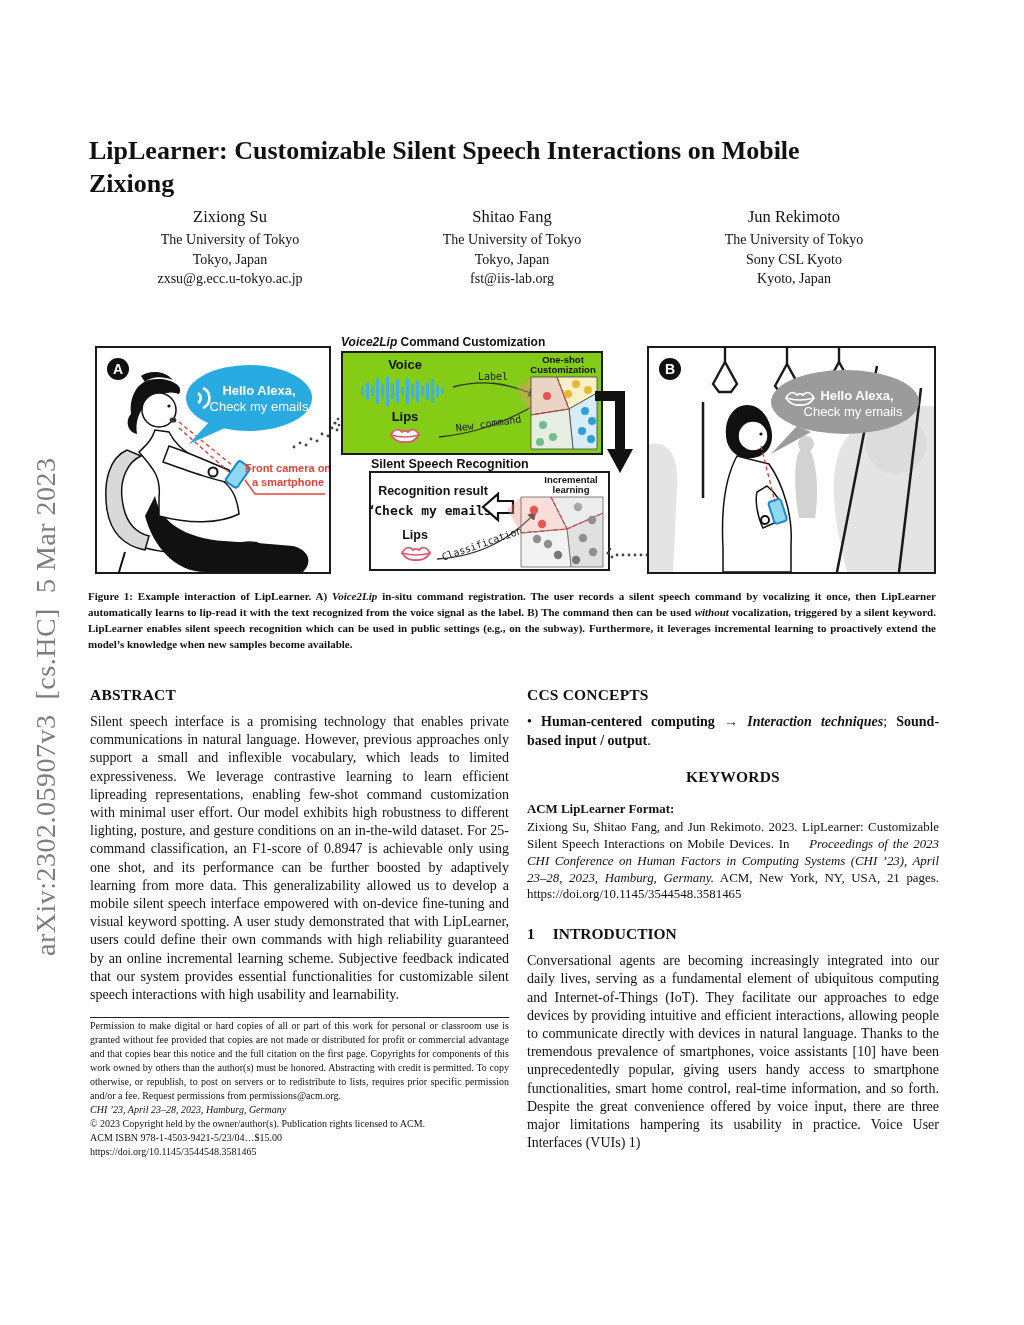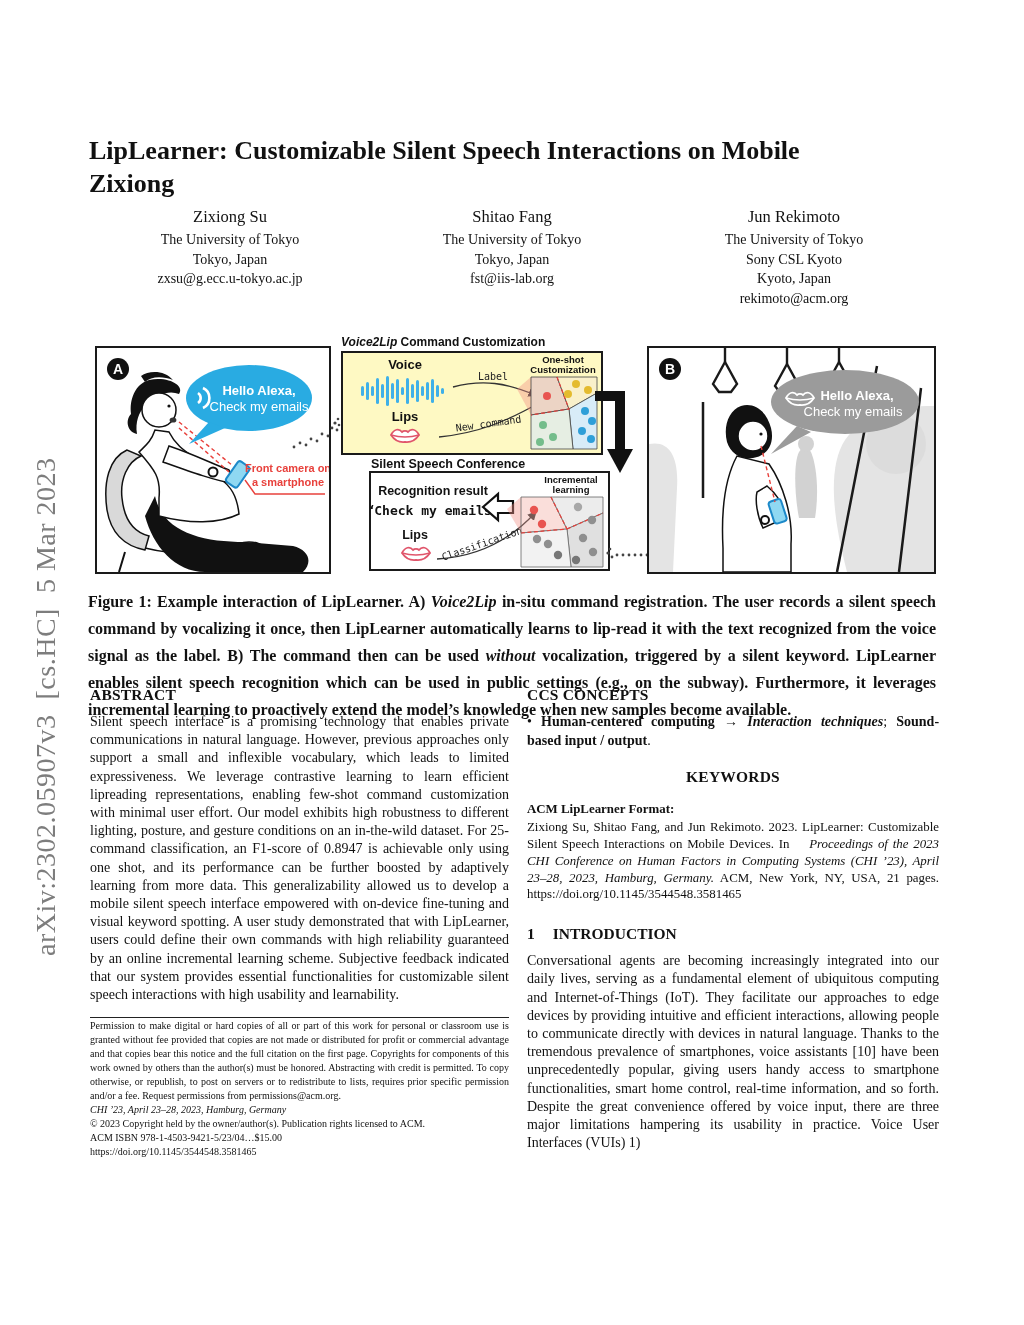--- a/index.html
+++ b/index.html
@@ -18,41 +18,41 @@
   .author .name{font-size:16.5px;margin-bottom:3px;}
   .author .aline{font-size:14px;line-height:19.5px;}
 
   
   .figure{position:absolute;left:95px;top:335px;width:841px;height:243px;}
   .fpanel{position:absolute;border:2px solid #1a1a1a;box-sizing:border-box;background:#fff;}
   .panel-a{left:0;top:11px;width:236px;height:228px;}
   .panel-b{left:552px;top:11px;width:289px;height:228px;}
   .v2l-title{position:absolute;left:246px;top:0;font:700 12px "Liberation Sans",sans-serif;}
   .v2l-title i{font-style:italic;}
-  .box1{position:absolute;left:246px;top:16px;width:262px;height:104px;border:2px solid #1a1a1a;box-sizing:border-box;background:#fef9c3;}
+  .box1{position:absolute;left:246px;top:16px;width:262px;height:104px;border:2px solid #1a1a1a;box-sizing:border-box;background:#84cc16;}
   .ssr-title{position:absolute;left:276px;top:122px;font:700 12.5px "Liberation Sans",sans-serif;}
   .box2{position:absolute;left:274px;top:136px;width:241px;height:100px;border:2px solid #1a1a1a;box-sizing:border-box;background:#fff;}
   .elbow{position:absolute;left:500px;top:52px;}
   .trail1{position:absolute;left:196px;top:80px;}
   .trail2{position:absolute;left:510px;top:212px;}
 
   
   .fs-lab{font:700 13px "Liberation Sans",sans-serif;fill:#111;}
   .fs-lab2{font:700 12.5px "Liberation Sans",sans-serif;fill:#111;}
   .fs-mono{font:10px "DejaVu Sans Mono",monospace;fill:#222;}
   .fs-scatter{font:700 9.5px "Liberation Sans",sans-serif;fill:#111;}
   .fs-bubble-b{font:700 13px "Liberation Sans",sans-serif;fill:#fff;}
   .fs-bubble{font:13px "Liberation Sans",sans-serif;fill:#fff;}
   .fs-result{font:600 13px "DejaVu Sans Mono",monospace;fill:#111;}
   .fs-red{font:700 11px "Liberation Sans",sans-serif;fill:#e8413c;}
   .fs-badge{font:700 14px "Liberation Sans",sans-serif;fill:#fff;}
 
   
   .caption{position:absolute;left:88px;top:588px;width:848px;font-weight:700;
-    font-size:16px;line-height:27px;text-align:justify;}
+    font-size:11px;line-height:16px;text-align:justify;}
   .caption i{font-style:italic;}
 
   
   .col-left{position:absolute;left:90px;top:686px;width:419px;}
   .col-right{position:absolute;left:527px;top:686px;width:412px;}
   .sec{font-size:15.5px;font-weight:700;margin:0 0 9px 0;letter-spacing:.2px;}
   .body-p{font-size:14px;line-height:18.2px;text-align:justify;margin:0;}
   .fn-block{margin-top:13px;border-top:1.2px solid #222;padding-top:1px;
     font-size:10px;line-height:14px;}
   .fn-perm{text-align:justify;margin:0;}
@@ -89,21 +89,20 @@
       <div class="name">Shitao Fang</div>
       <div class="aline">The University of Tokyo</div>
       <div class="aline">Tokyo, Japan</div>
       <div class="aline">fst@iis-lab.org</div>
     </div>
     <div class="author">
       <div class="name">Jun Rekimoto</div>
       <div class="aline">The University of Tokyo</div>
       <div class="aline">Sony CSL Kyoto</div>
       <div class="aline">Kyoto, Japan</div>
-      <div class="aline">rekimoto@acm.org</div>
     </div>
   </div>
 
   <div class="figure">
 
     <div class="fpanel panel-a">
       <svg width="232" height="224" viewBox="0 0 232 224">
 
         <path d="M30,102 C12,110 6,134 10,162 C14,186 28,198 48,202 L52,188 C36,184 27,170 25,150 C23,132 30,114 44,108 Z" fill="#d9d9d9" stroke="#111" stroke-width="1.5"></path>
         <path d="M48,200 C80,208 122,208 152,198" fill="none" stroke="#111" stroke-width="1.5"></path>
@@ -205,21 +204,21 @@
         <text class="fs-scatter" x="220" y="10" text-anchor="middle">One-shot</text>
         <text class="fs-scatter" x="220" y="20" text-anchor="middle">Customization</text>
       </svg>
     </div>
 
     <svg class="elbow" width="42" height="96" viewBox="0 0 42 96">
       <path d="M0,9 H25 V64" fill="none" stroke="#111" stroke-width="10"></path>
       <polygon points="12,62 38,62 25,86" fill="#111"></polygon>
     </svg>
 
-    <div class="ssr-title">Silent Speech Conference</div>
+    <div class="ssr-title">Silent Speech Recognition</div>
 
     <div class="box2">
       <svg width="237" height="96" viewBox="0 0 237 96">
         <defs>
           <marker id="ah2" markerWidth="7" markerHeight="7" refX="5" refY="3.5" orient="auto">
             <polygon points="0,0 7,3.5 0,7" fill="#333"></polygon>
           </marker>
         </defs>
         <text class="fs-lab2" x="62" y="22" text-anchor="middle">Recognition result</text>
         <text class="fs-result" x="62" y="42" text-anchor="middle">“Check my emails”</text>

